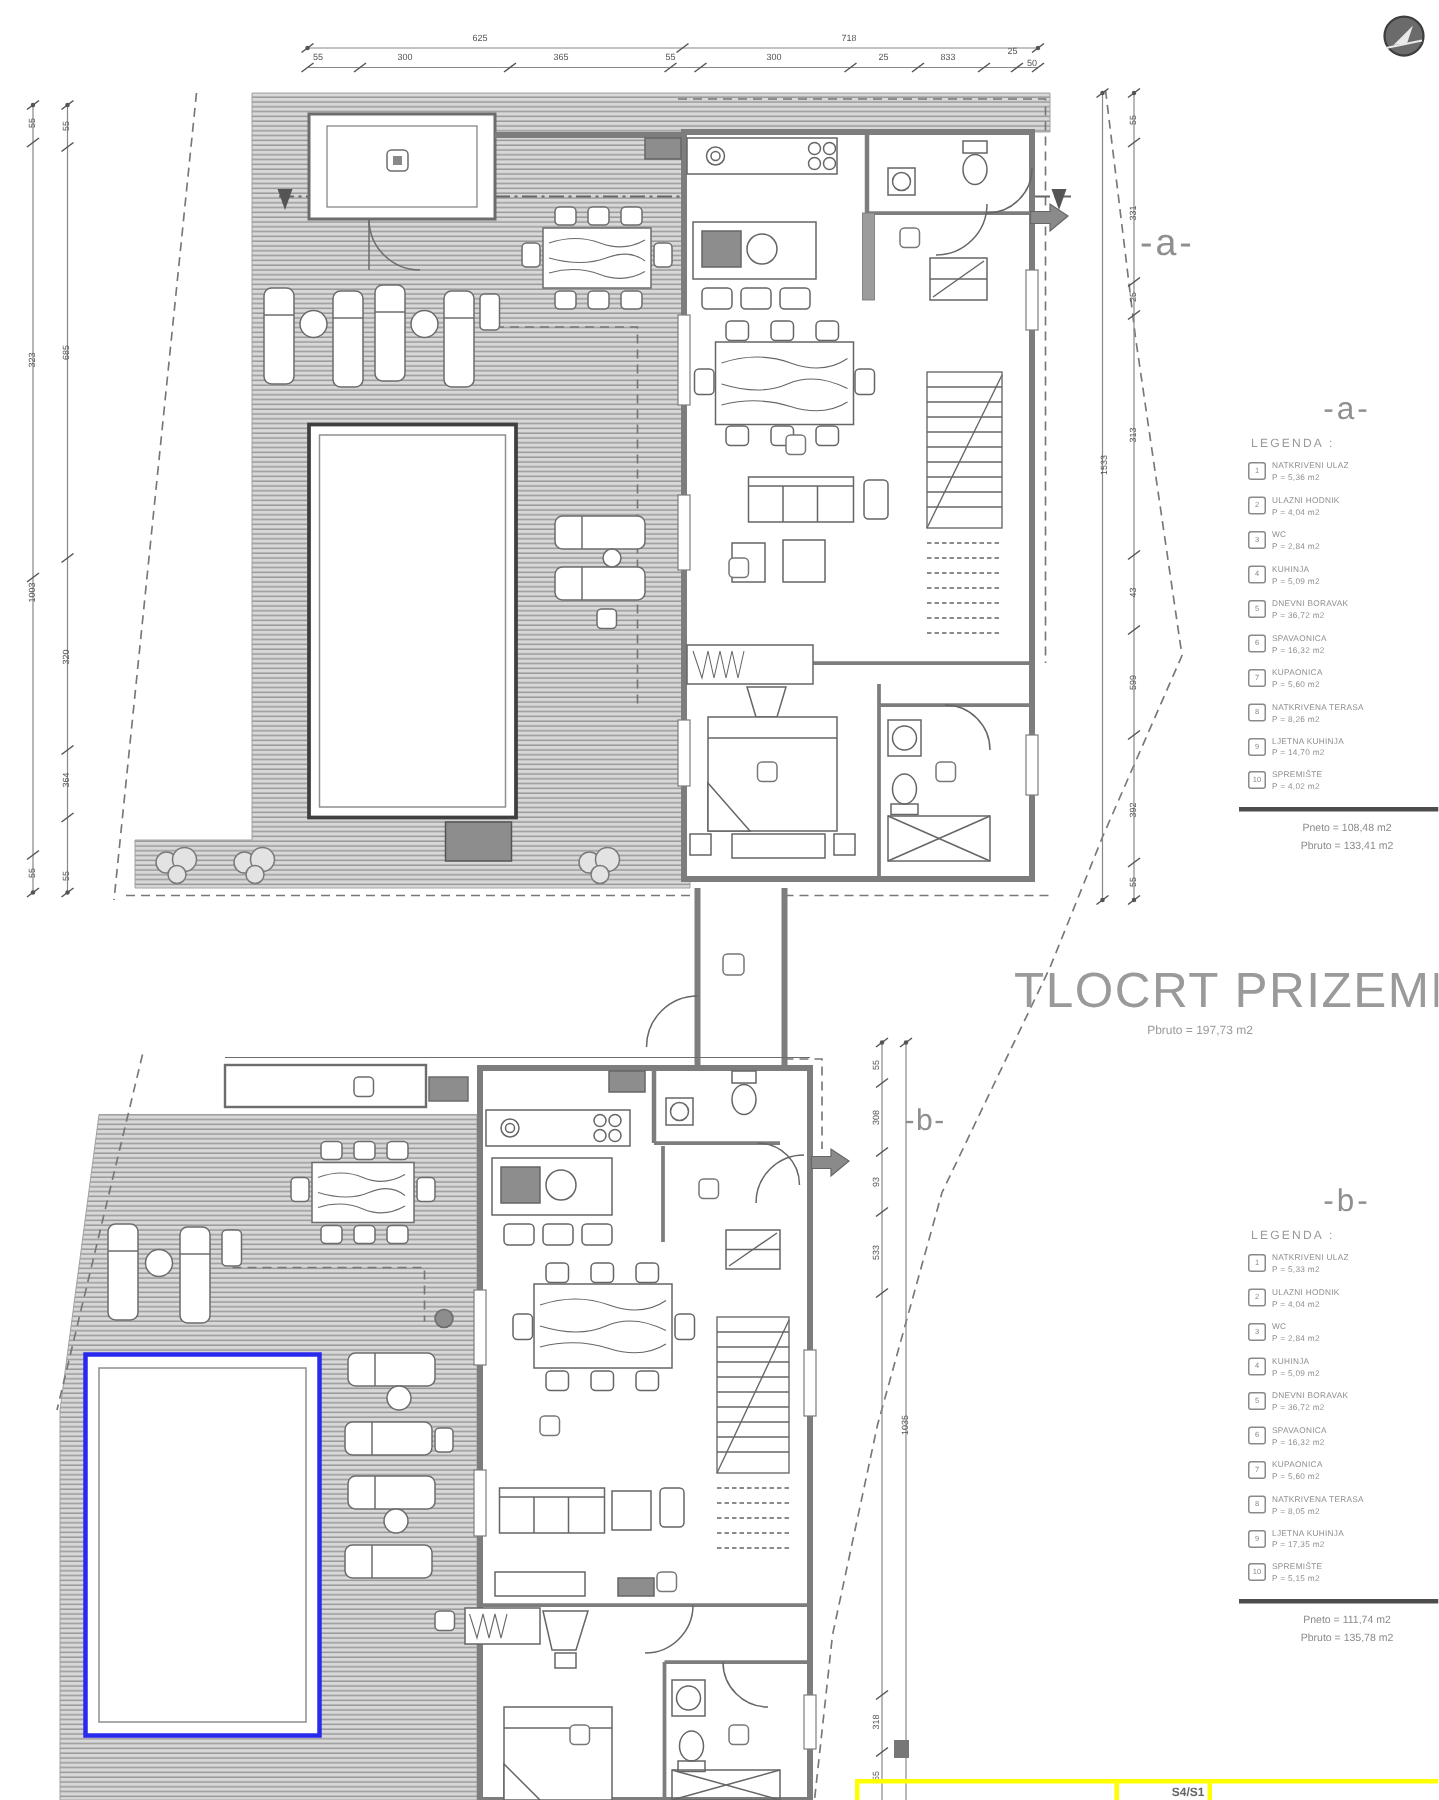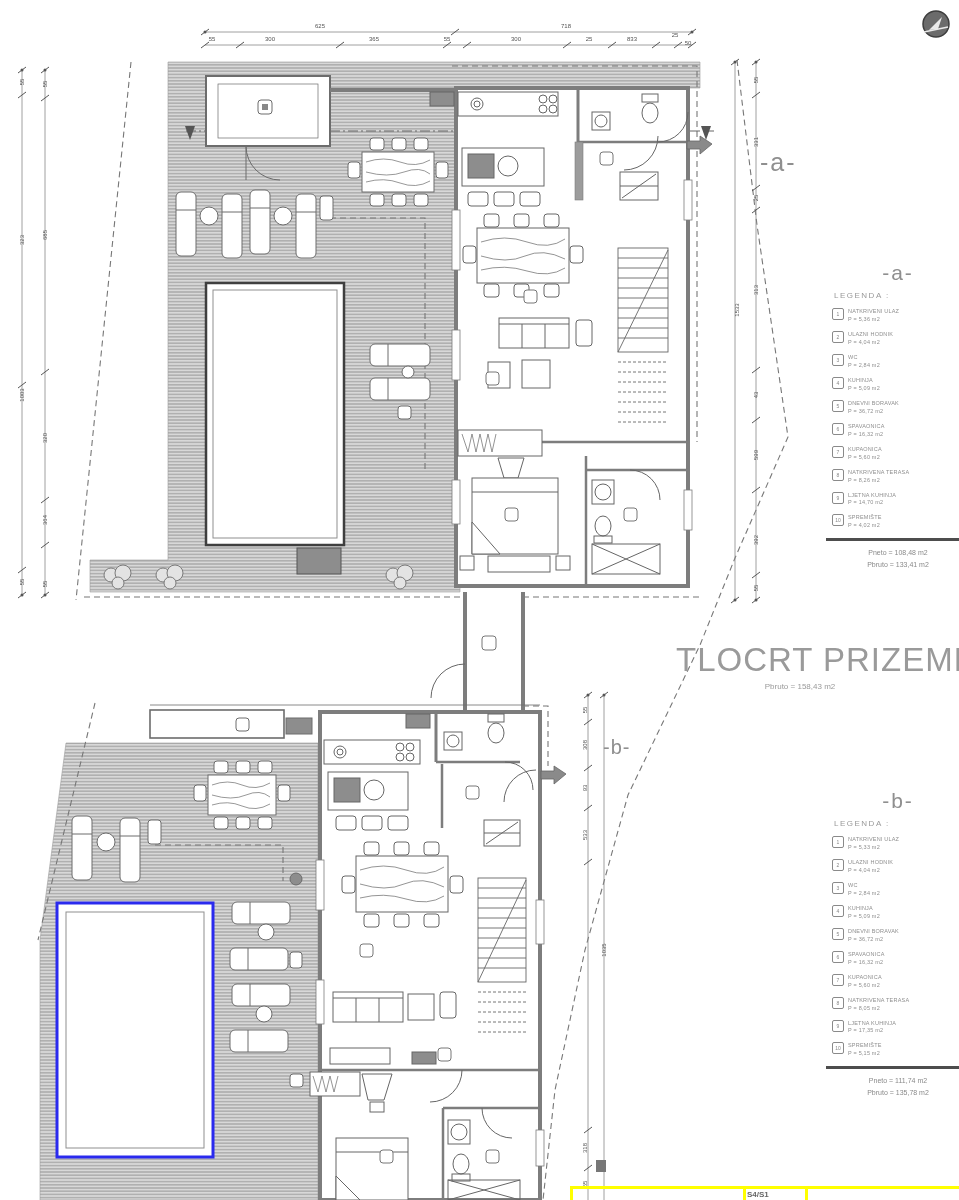--- a/index.html
+++ b/index.html
@@ -17,21 +17,21 @@
   .leg-head{font-size:8px;color:#999;letter-spacing:1.5px;margin:8px 0 8px 2px;}
   .leg-item{display:flex;gap:4px;margin-bottom:7px;align-items:flex-start;}
   .leg-num{flex:0 0 auto;width:10px;height:10px;border:1.2px solid #8a8a8a;border-radius:2px;
            font-size:5px;color:#888;display:flex;align-items:center;justify-content:center;
            box-shadow:inset 0 0 0 1.5px #fff;}
   .leg-txt{font-size:5.5px;color:#8f8f8f;line-height:1.45;letter-spacing:.2px;}
   .leg-rule{height:3px;background:#4d4d4d;width:140px;margin:8px 0 6px -6px;}
   .leg-tot{font-size:7px;color:#8a8a8a;text-align:center;line-height:1.6;}
   .ytable-h{border-top:3px solid #ffff00;}
   .ytable-v{width:3px;background:#ffff00;}
-  .ycell{font-size:8px;font-weight:bold;color:#666;text-align:left;}
+  .ycell{font-size:8px;font-weight:bold;color:#666;text-align:right;}
 </style>
 </head>
 <body>
 
 <div id="page">
 
 <svg id="plan" width="959" height="1200" viewBox="0 0 959 1200">
   <defs>
     <pattern id="hz" width="6" height="3.2" patternUnits="userSpaceOnUse">
       <rect width="6" height="3.2" fill="#d8d8d8"></rect>
@@ -538,21 +538,21 @@
     <path d="M929,30 L942,17 L938,29 Z" fill="#e9e9e9"></path>
     <line x1="924" y1="32" x2="948" y2="27" stroke="#e9e9e9" stroke-width="1.5"></line>
   </g>
 </svg>
 
 <div class="abs floater-a" style="left:760px;top:148px;">-a-</div>
 
 <div class="abs floater-b" style="left:603px;top:736px;">-b-</div>
 
 <div class="abs title" style="left:676px;top:641px;">TLOCRT PRIZEMLJA</div>
-<div class="abs subtitle" style="left:700px;top:682px;">Pbruto = 158,43 m2</div>
+<div class="abs subtitle" style="left:700px;top:682px;">Pbruto = 197,73 m2</div>
 
 <div class="abs legend" style="left:832px;top:262px;">
   <div class="leg-mark">-a-</div>
   <div class="leg-head">LEGENDA :</div>
   <div>
 
       <div class="leg-item">
         <span class="leg-num">1</span>
         <span class="leg-txt">
           <span>NATKRIVENI ULAZ</span><br>

